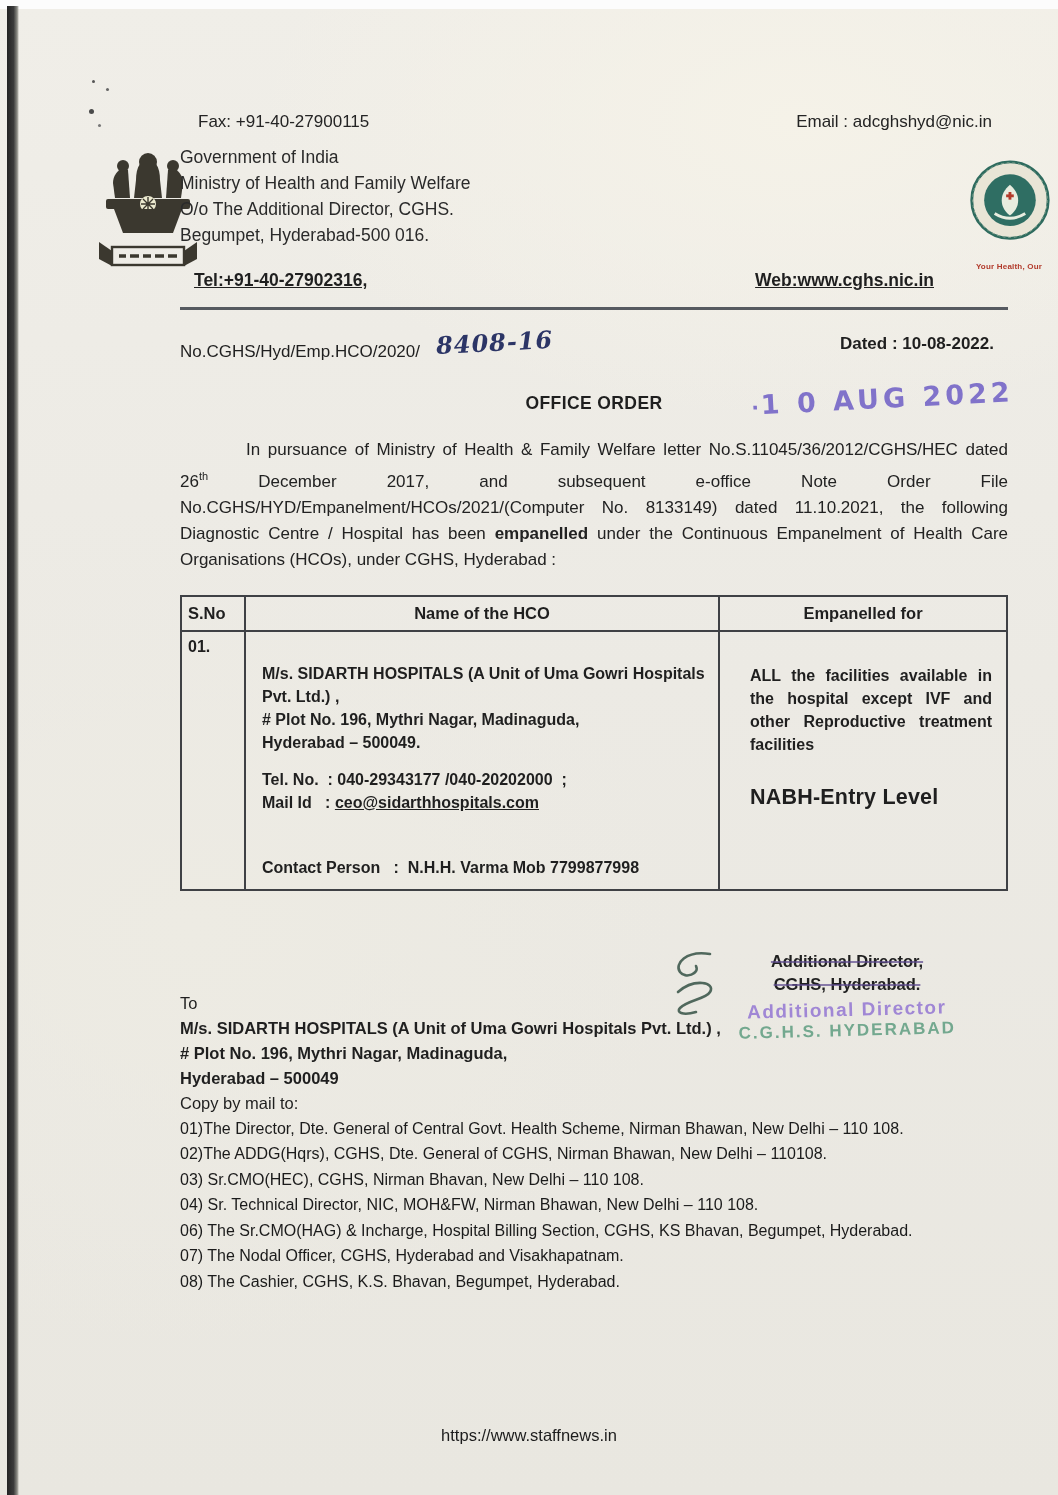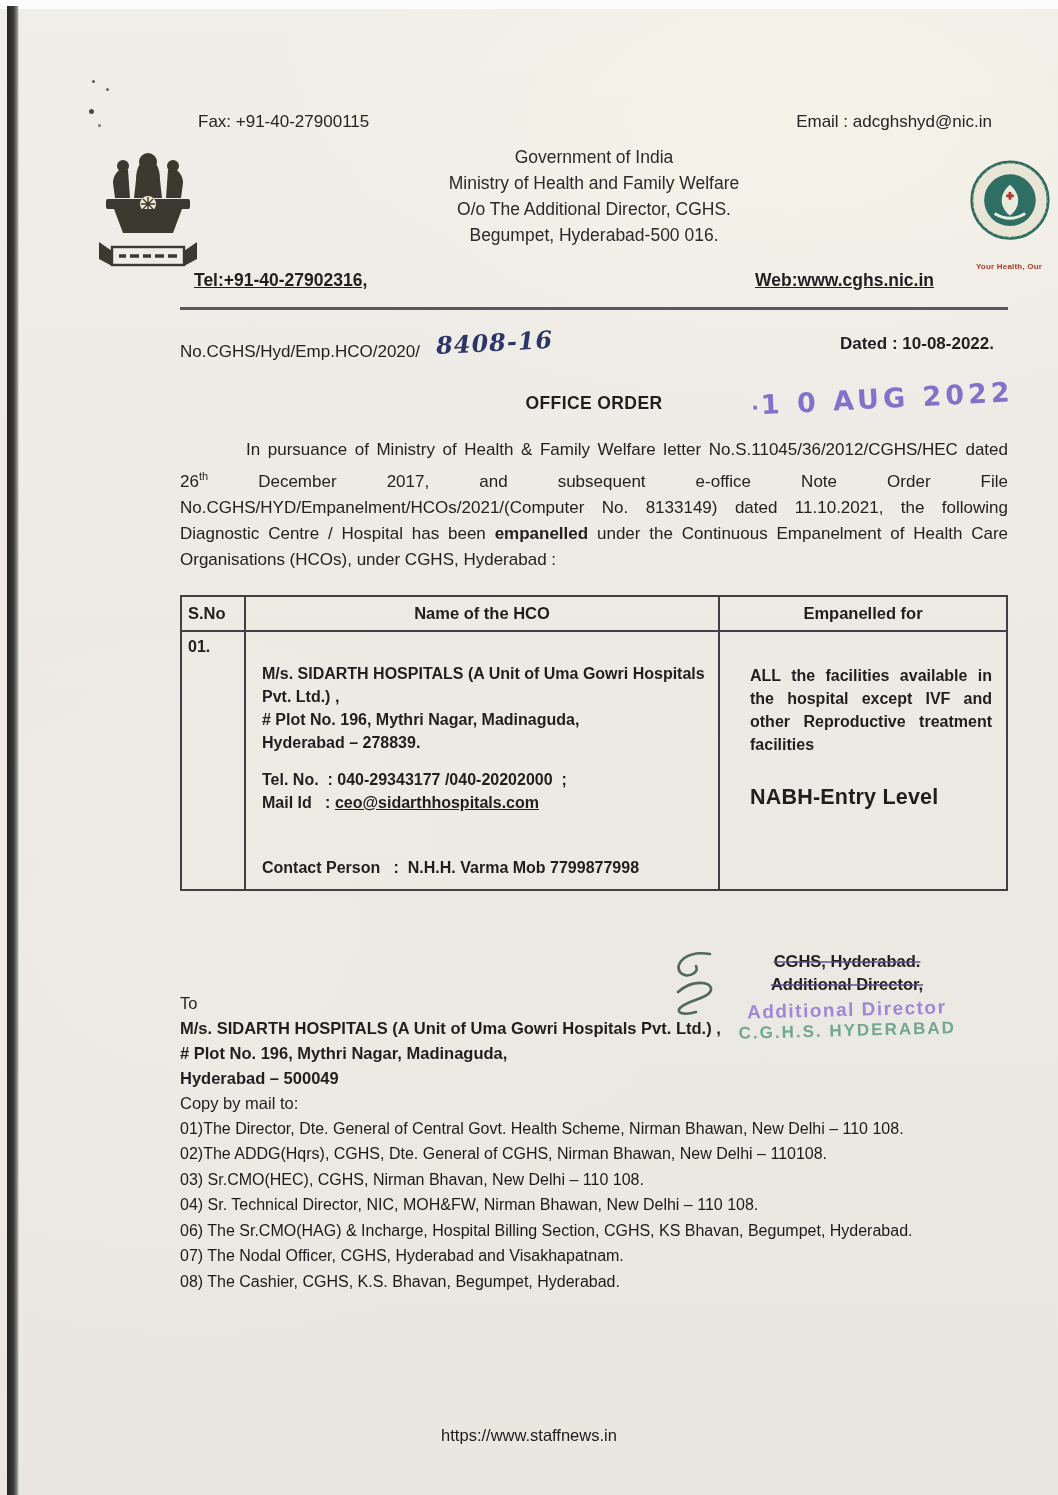--- a/index.html
+++ b/index.html
@@ -13,21 +13,21 @@
   }
   .scan-top{position:absolute;left:0;top:0;right:0;height:9px;background:#fcfcfc;}
   .scan-edge{position:absolute;left:7px;top:6px;bottom:0;width:12px;
     background:linear-gradient(90deg,#232323 0%,#3b3b3b 55%,#8d8d86 85%,rgba(141,141,134,0) 100%);}
   .specks{position:absolute;left:92px;top:80px;width:3px;height:3px;background:#555;border-radius:50%;
     box-shadow:14px 8px 0 #666, -2px 30px 0 1px #4a4a4a, 6px 44px 0 #777;}
 
   .content{position:absolute;left:140px;right:50px;top:112px;margin-left:40px;}
 
   .top-row{display:flex;justify-content:space-between;padding:0 16px 0 18px;font-size:17px;color:#242424;}
-  .org{ text-align:center;margin-top:12px;line-height:26px;font-size:17.5px;color:#2a2a2a;}
+  .org{ text-align:left;margin-top:12px;line-height:26px;font-size:17.5px;color:#2a2a2a;}
 
   .emblem{position:absolute;left:92px;top:146px;width:112px;height:148px;}
   .cghs-logo{position:absolute;right:5px;top:160px;width:88px;text-align:center;}
   .logo-caption{font-size:8px;color:#b23a2b;font-weight:bold;margin-top:12px;letter-spacing:.2px;}
 
   .tel-web-row{display:flex;justify-content:space-between;margin-top:22px;font-size:17.5px;font-weight:bold;}
   .tel{text-decoration:underline;margin-left:14px;}
   .web{text-decoration:underline;margin-right:74px;}
 
   .rule{margin-top:16px;border-bottom:3px solid #565a60;}
@@ -164,21 +164,21 @@
           <th class="h-name">Name of the HCO</th>
           <th class="h-emp">Empanelled for</th>
         </tr>
       </thead>
       <tbody>
         <tr class="hco-row">
           <td class="sno">01.</td>
           <td class="name">
             <div class="cell-line">M/s. SIDARTH HOSPITALS (A Unit of Uma Gowri Hospitals Pvt. Ltd.) ,</div>
             <div class="cell-line"># Plot No. 196, Mythri Nagar, Madinaguda,</div>
-            <div class="cell-line">Hyderabad – 278839.</div>
+            <div class="cell-line">Hyderabad – 500049.</div>
             <div class="cell-gap"></div>
             <div class="cell-line">Tel. No.  : 040-29343177 /040-20202000  ;</div>
             <div class="cell-line"><span>Mail Id   : </span><span class="mail-link">ceo@sidarthhospitals.com</span></div>
             <div class="cell-gap2"></div>
             <div class="cell-line">Contact Person   :  N.H.H. Varma Mob 7799877998</div>
           </td>
           <td class="emp">
             <div>ALL the facilities available in the hospital except IVF and other Reproductive treatment facilities</div>
             <div class="nabh">NABH-Entry Level</div>
           </td>
@@ -205,22 +205,22 @@
         <div>08) The Cashier, CGHS, K.S. Bhavan, Begumpet, Hyderabad.</div>
       </div>
     </div>
 
   </div>
 
   <div class="signature">
     <svg class="sig-squiggle" width="70" height="78" viewBox="0 0 70 78" aria-hidden="true">
       <path d="M44 6 C20 2 8 16 14 24 C19 31 34 26 30 18 M12 44 C28 30 50 34 44 44 C40 51 22 52 14 60 C10 64 16 68 30 64" fill="none" stroke="#3f5a4e" stroke-width="2.6" stroke-linecap="round" opacity="0.9"></path>
     </svg>
+    <div class="sig-typed">Additional Director,</div>
     <div class="sig-typed">CGHS, Hyderabad.</div>
-    <div class="sig-typed">Additional Director,</div>
     <div class="sig-stamp">
       <div class="sig-stamp-line1">Additional Director</div>
       <div class="sig-stamp-line2">C.G.H.S. HYDERABAD</div>
     </div>
   </div>
 
   <div class="footer">https://www.staffnews.in</div>
 </div>
 
 </body></html>

